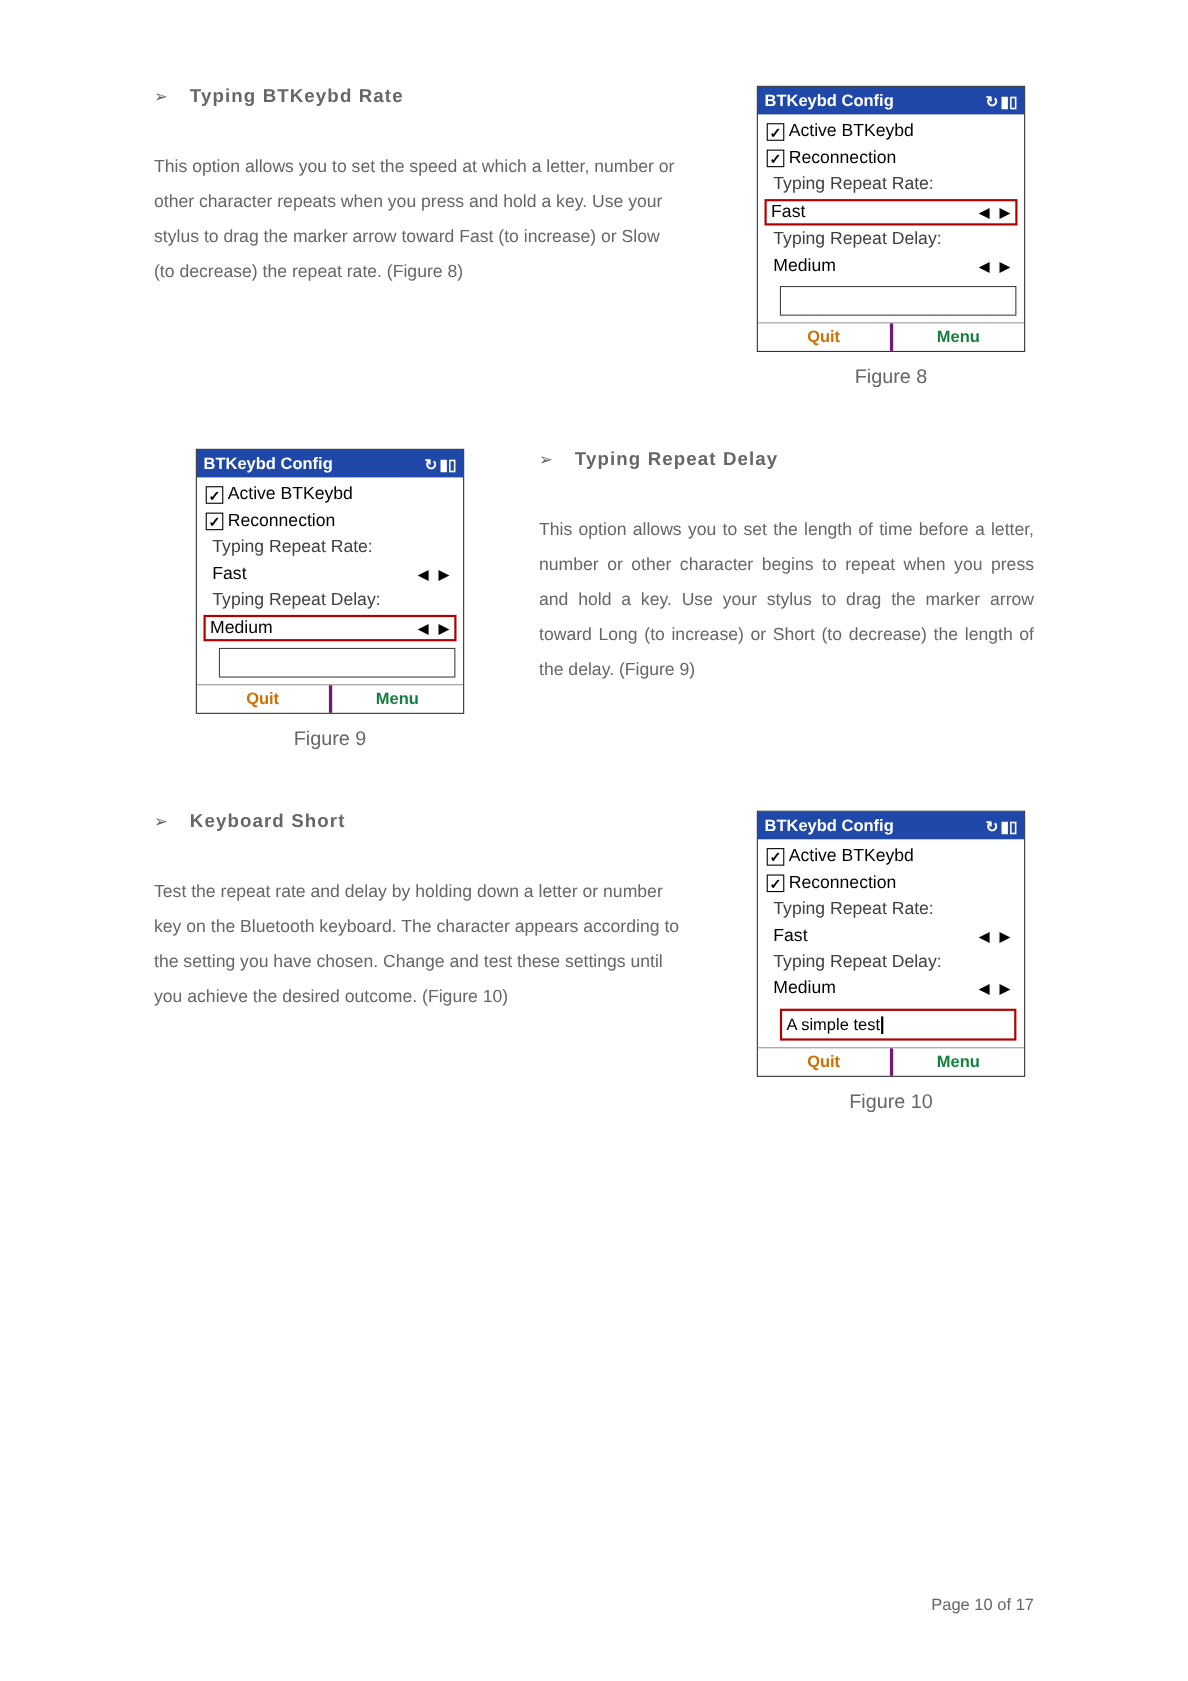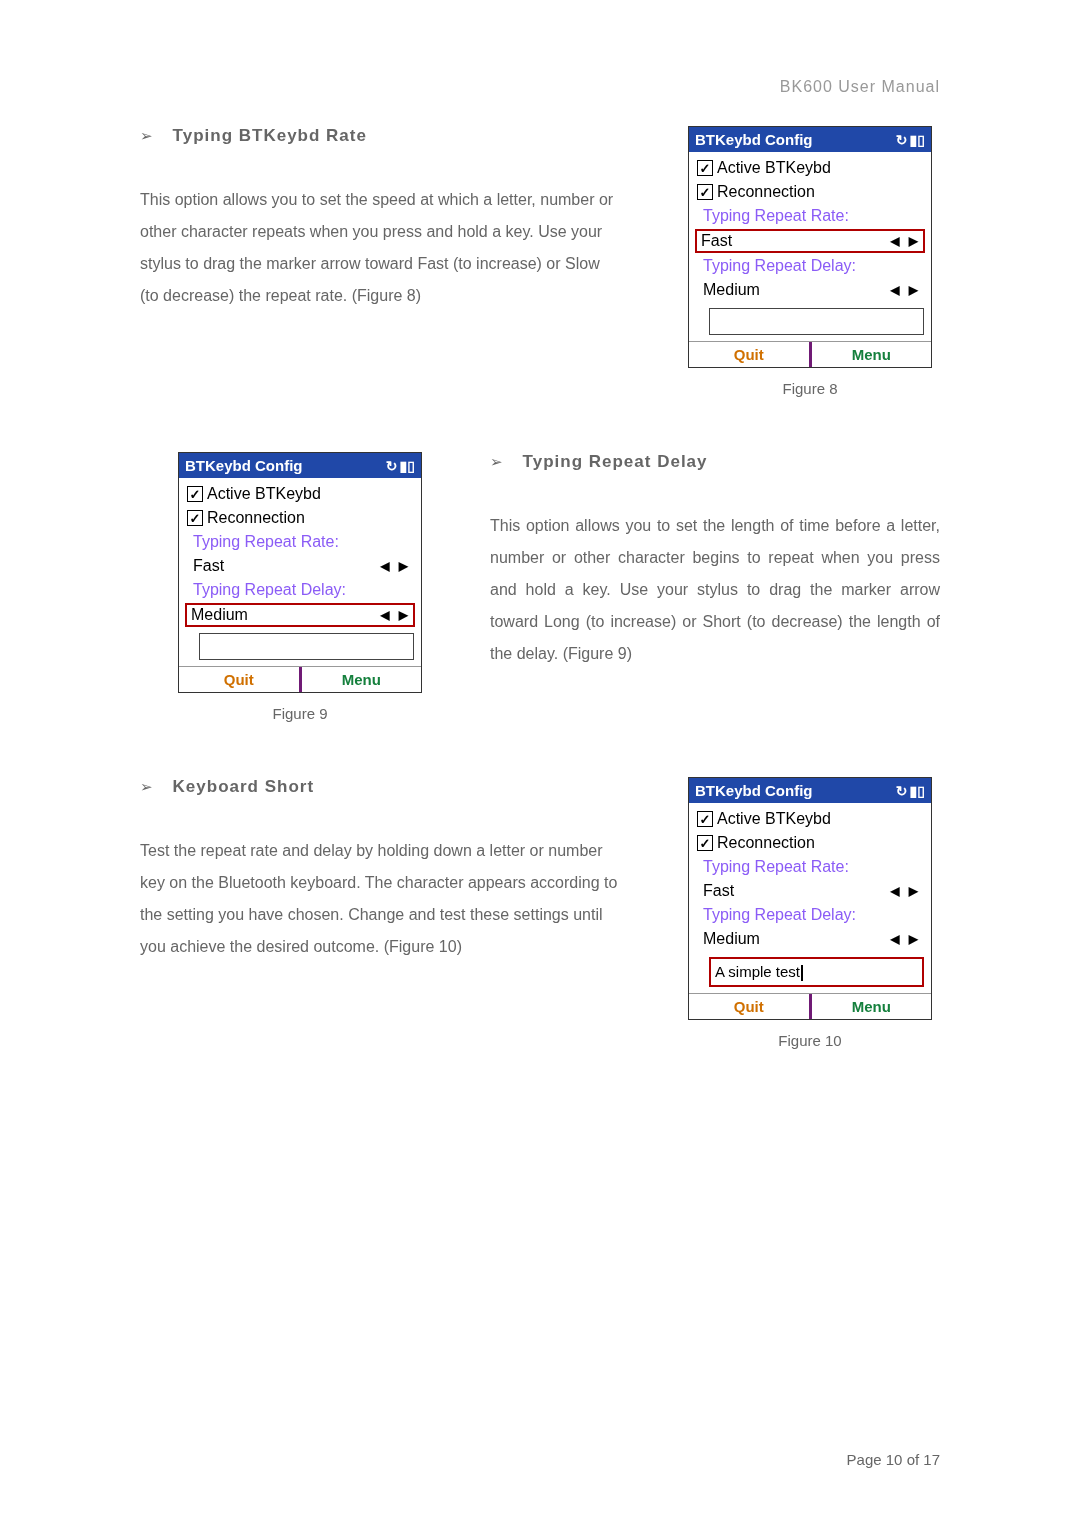--- a/index.html
+++ b/index.html
@@ -54,21 +54,21 @@
     }
     .body-text {
       font-size: 16px;
       line-height: 2.0;
       color: #666666;
     }
     .body-text.justify {
       text-align: justify;
     }
     .fig-caption {
-      font-size: 15px;
+      font-size: 18px;
       color: #666666;
       margin-top: 12px;
     }
     
     .phone {
       width: 244px;
       border: 1px solid #333;
       background: #ffffff;
       font-family: Arial, sans-serif;
     }
@@ -110,21 +110,21 @@
       border: 1.5px solid #000;
       display: inline-flex;
       align-items: center;
       justify-content: center;
       font-size: 13px;
       font-weight: bold;
       line-height: 1;
     }
     .label-row {
       font-size: 16px;
-      color: #8b5cf6;
+      color: #404040;
       padding: 3px 4px 3px 8px;
     }
     .value-row {
       font-size: 16px;
       color: #000000;
       padding: 3px 4px 3px 8px;
       display: flex;
       justify-content: space-between;
       align-items: center;
     }
@@ -176,21 +176,20 @@
       bottom: 60px;
       right: 140px;
       font-size: 15px;
       color: #666666;
     }
   </style>
 </head>
 <body>
 
 <div class="page">
-  <div class="header-text">BK600 User Manual</div>
 
   <div class="section">
     <div class="text-col">
       <div class="heading-line">
         <span class="tri-icon">➢</span>
         <span class="heading-text">Typing BTKeybd Rate</span>
       </div>
       <div class="body-text">This option allows you to set the speed at which a letter, number or other character repeats when you press and hold a key. Use your stylus to drag the marker arrow toward Fast (to increase) or Slow (to decrease) the repeat rate. (Figure 8)</div>
     </div>
     <div class="fig-col">

